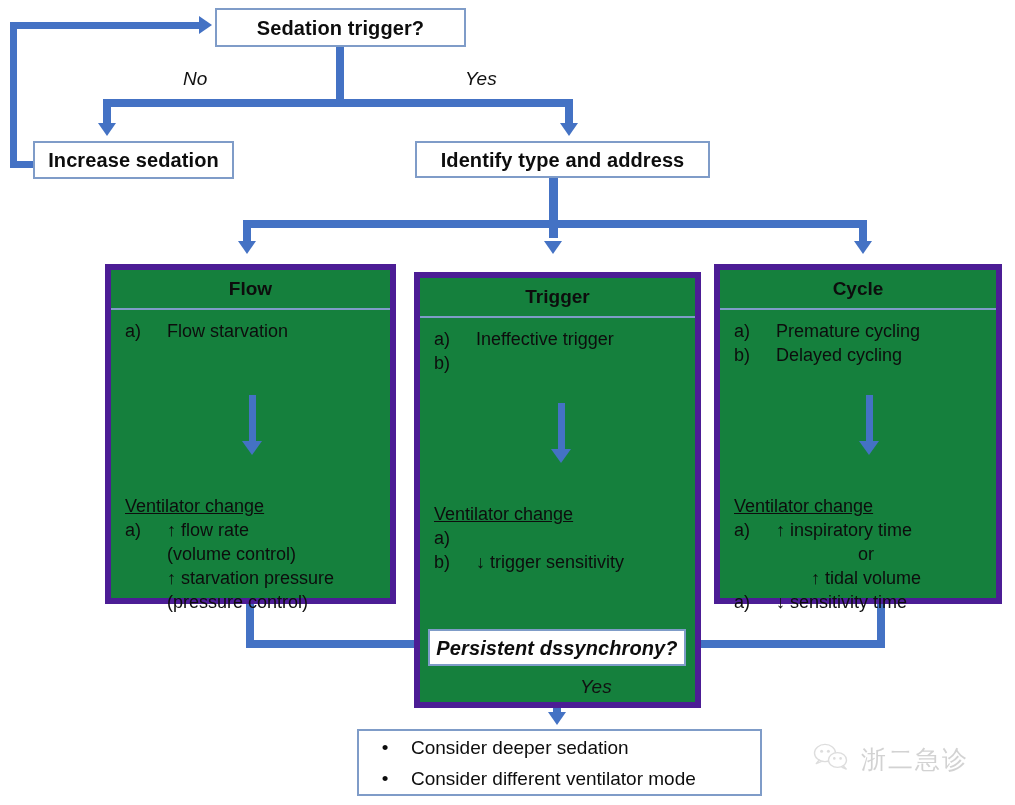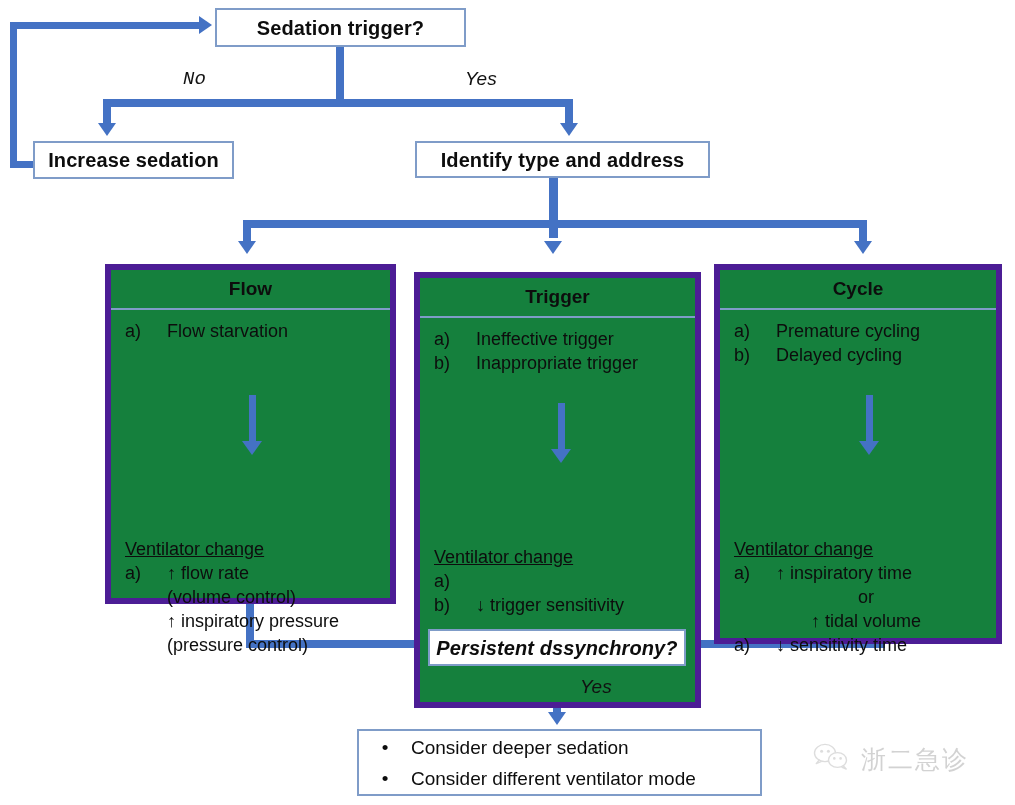--- a/index.html
+++ b/index.html
@@ -75,21 +75,20 @@
   }
   .li .tx { flex: 1 1 auto; }
 
   .vc-title {
     font-size: 18px;
     color: #0d0d0d;
     text-decoration: underline;
     padding-left: 14px;
     line-height: 24px;
     display: inline-block;
-    margin-top: 43px;
   }
   .cont {
     display: flex;
     font-size: 18px;
     color: #0d0d0d;
     line-height: 24px;
     padding-left: 14px;
   }
   .cont .mk { width: 42px; flex: 0 0 42px; }
   .center-line {
@@ -191,21 +190,21 @@
   <div class="ln" style="left:336px; top:47px; width:8px; height:58px;"></div>
 
   <div class="ln" style="left:103px; top:99px; width:470px; height:8px;"></div>
 
   <div class="ln" style="left:103px; top:99px; width:8px; height:25px;"></div>
   <div class="arrow-d" style="left:98px; top:123px;"></div>
 
   <div class="ln" style="left:565px; top:99px; width:8px; height:25px;"></div>
   <div class="arrow-d" style="left:560px; top:123px;"></div>
 
-  <div class="edge-label" style="left:183px; top:68px;font-family:Liberation Mono, monospace;">No</div>
+  <div class="edge-label" style="left:183px; top:68px;">No</div>
   <div class="edge-label" style="left:465px; top:68px;">Yes</div>
 
   <div class="box" style="left:33px; top:141px; width:201px; height:38px;">
     <div class="box-label">Increase sedation</div>
   </div>
 
   <div class="ln" style="left:10px; top:161px; width:25px; height:7px;"></div>
   <div class="ln" style="left:10px; top:22px; width:7px; height:145px;"></div>
   <div class="ln" style="left:10px; top:22px; width:190px; height:7px;"></div>
   <div class="arrow-r" style="left:199px; top:16px;"></div>
@@ -240,57 +239,56 @@
         <div class="cont">
           <span class="mk">a)</span>
           <span class="tx">↑ flow rate</span>
         </div>
         <div class="cont">
           <span class="mk"></span>
           <span class="tx">(volume control)</span>
         </div>
         <div class="cont">
           <span class="mk"></span>
-          <span class="tx">↑ inspiratory pressure</span>
+          <span class="tx">↑ starvation pressure</span>
         </div>
         <div class="cont">
           <span class="mk"></span>
           <span class="tx">(pressure control)</span>
         </div>
       </div>
     </div>
   </div>
 
   <div class="panel" style="left:414px; top:272px; width:287px; height:436px;">
     <div class="panel-head">Trigger</div>
     <div class="panel-body">
       <div class="li">
         <span class="mk">a)</span>
         <span class="tx">Ineffective trigger</span>
       </div>
       <div class="li">
         <span class="mk">b)</span>
-        <span class="tx">Inappropriate trigger</span>
       </div>
       <div class="thin-stem" style="left:138px; top:85px; height:48px;"></div>
       <div class="thin-head" style="left:131px; top:131px;"></div>
       <div style="position:absolute; left:0; top:184px; width:100%;">
         <span class="vc-title">Ventilator change</span>
         <div class="cont">
           <span class="mk">a)</span>
         </div>
         <div class="cont">
           <span class="mk">b)</span>
           <span class="tx">↓ trigger sensitivity</span>
         </div>
       </div>
     </div>
   </div>
 
-  <div class="panel" style="left:714px; top:264px; width:288px; height:380px;">
+  <div class="panel" style="left:714px; top:264px; width:288px; height:340px;">
     <div class="panel-head">Cycle</div>
     <div class="panel-body">
       <div class="li">
         <span class="mk">a)</span>
         <span class="tx">Premature cycling</span>
       </div>
       <div class="li">
         <span class="mk">b)</span>
         <span class="tx">Delayed  cycling</span>
       </div>

